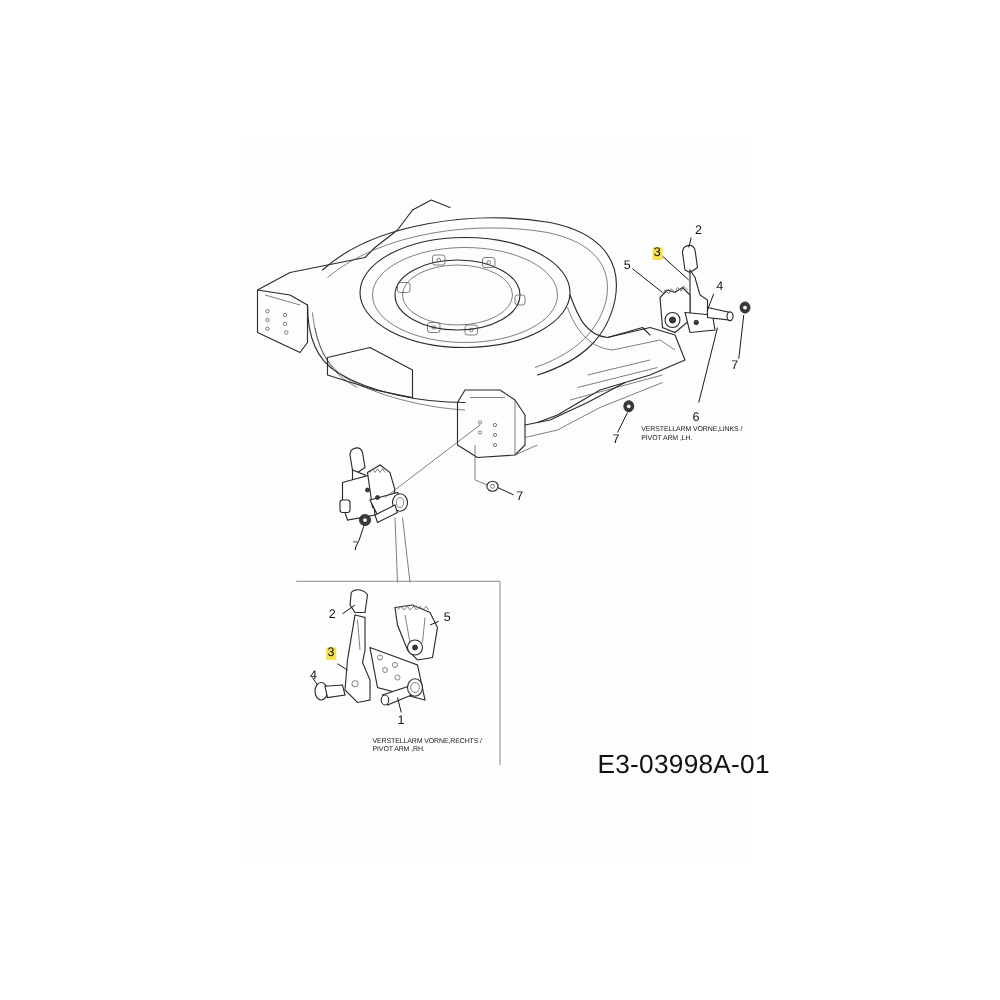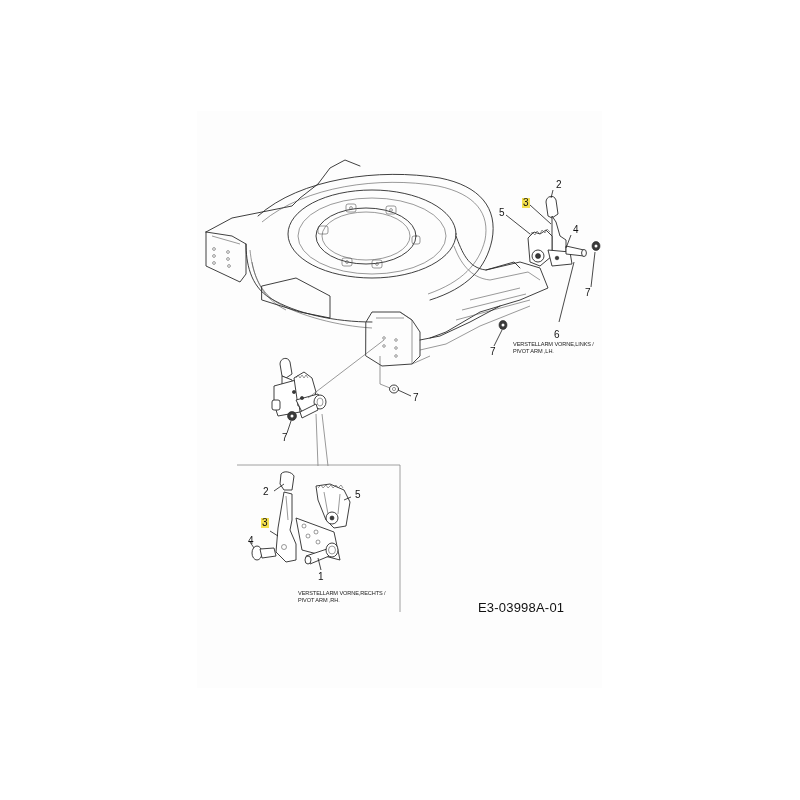--- a/index.html
+++ b/index.html
@@ -8,21 +8,21 @@
   svg.drawing { position: absolute; left: 0; top: 0; width: 800px; height: 800px; }
   .ln { fill: none; stroke: #2a2a2a; stroke-width: 0.9; stroke-linejoin: round; stroke-linecap: round; }
   .ln-thin { fill: none; stroke: #555; stroke-width: 0.6; }
   .lead { fill: none; stroke: #1a1a1a; stroke-width: 0.8; }
   .box { fill: none; stroke: #888; stroke-width: 0.8; }
   .part { fill: #ffffff; stroke: #2a2a2a; stroke-width: 0.9; }
   .dark { fill: #3a3a3a; stroke: #222; stroke-width: 0.6; }
   .callout { position: absolute; font-size: 10px; color: #111; line-height: 1; }
   .callout.hl { background: #f4e04d; padding: 0 1px; }
   .caption { position: absolute; font-size: 5.6px; color: #222; line-height: 1.25; letter-spacing: -0.1px; white-space: nowrap; }
-  .drawing-id { position: absolute; font-size: 13px; color: #111; letter-spacing: 0.2px; }
+  .drawing-id { position: absolute; font-size: 21px; color: #111; letter-spacing: 0.2px; }
 </style>
 </head>
 <body>
 
 <div class="page"></div>
 
 <svg class="drawing" viewBox="0 0 800 800">
 
   <g>
 

